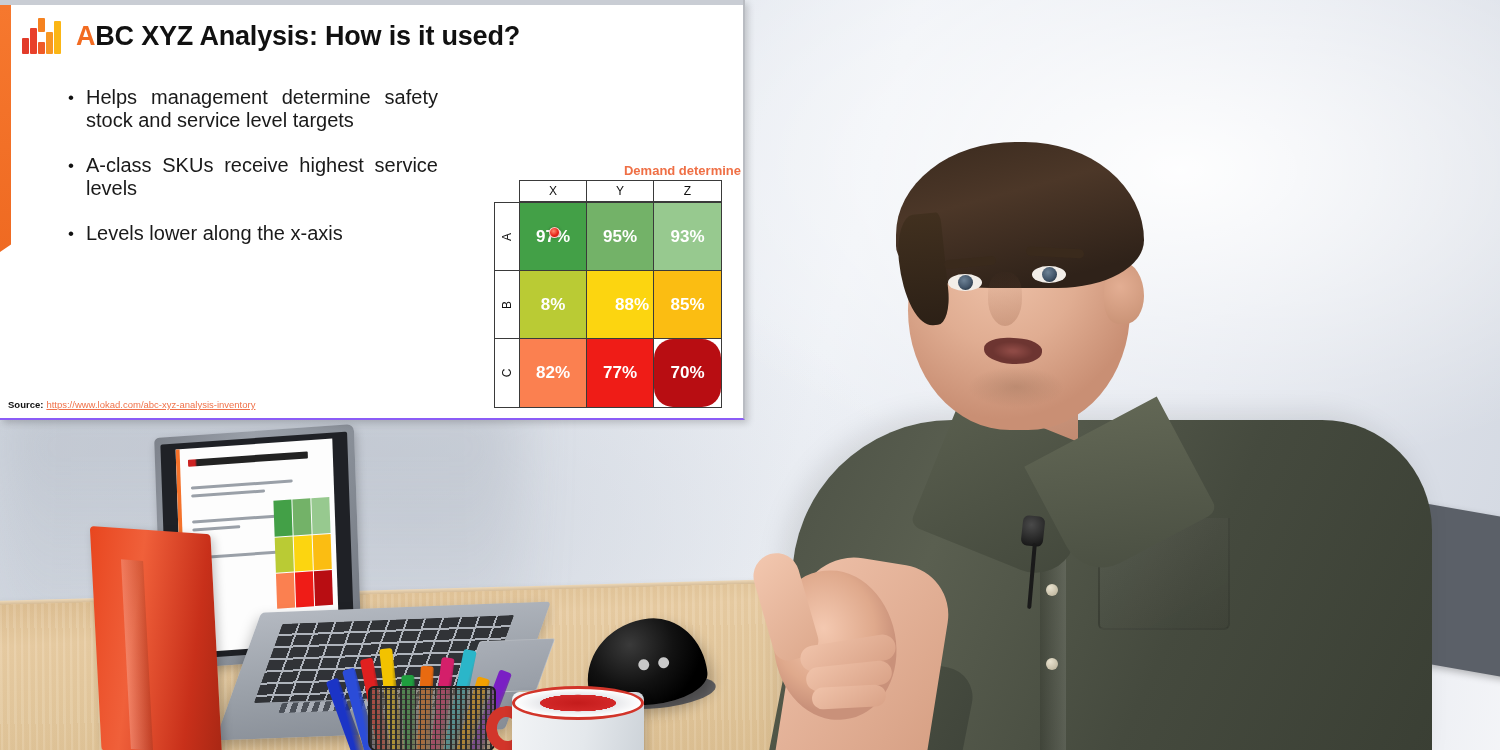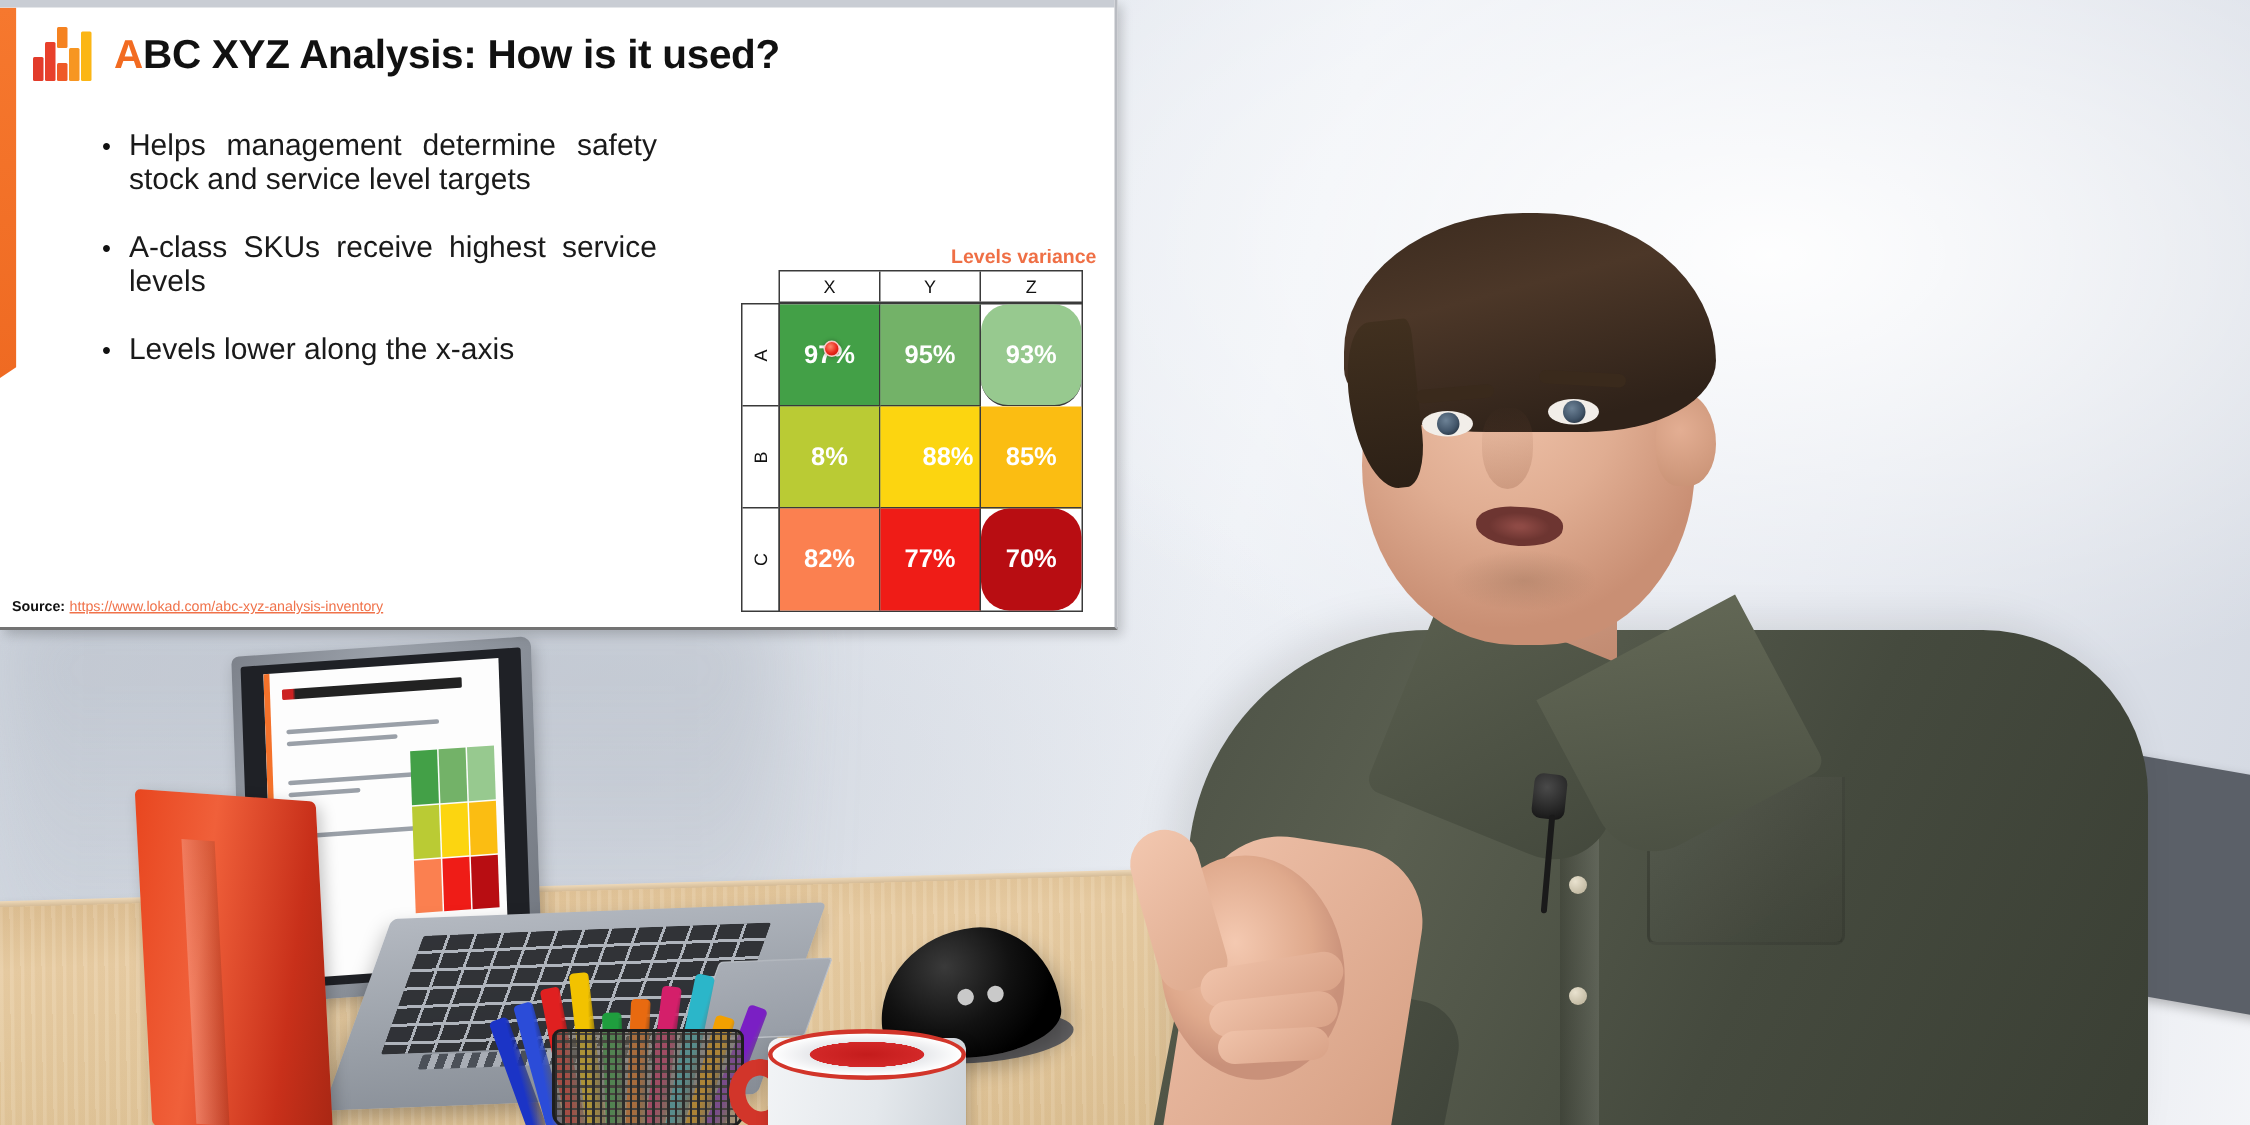--- a/index.html
+++ b/index.html
@@ -294,21 +294,21 @@
     position: absolute; background: linear-gradient(150deg,#f0c3aa,#d9a287);
     border-radius: 16px;
   }
 
   
   #slide {
     position: absolute; left: 0; top: 0;
     width: 745px; height: 420px;
     background: #ffffff;
     border-right: 2px solid #b9bcc2;
-    border-bottom: 2px solid #737373;
+    border-bottom: 2px solid #8b5cf6;
     box-shadow: 3px 3px 7px rgba(0,0,0,0.18);
     overflow: hidden;
   }
   .slide-topstrip {
     position: absolute; left: 0; top: 0; width: 745px; height: 5px;
     background: #c9cdd4;
   }
   .slide-accent {
     position: absolute; left: 0; top: 5px; width: 11px; height: 247px;
     background: linear-gradient(180deg,#f6782e,#ef6a22);
@@ -532,42 +532,42 @@
         <span class="bullet-dot">•</span>
         <span class="bullet-text">A-class SKUs receive highest service levels</span>
       </div>
       <div class="bullet">
         <span class="bullet-dot">•</span>
         <span class="bullet-text nojust">Levels lower along the x-axis</span>
       </div>
     </div>
 
   <div class="matrix">
-    <div class="mx-title">Levels variance</div>
+    <div class="mx-title">Demand determine</div>
     <div class="mx-revenue">Revenue</div>
     <div class="mx-colhead" id="mx-colhead">
         <div>X</div>
         <div>Y</div>
         <div>Z</div>
       </div>
     <div class="mx-rowhead" id="mx-rowhead">
         <div>
           <span>A</span>
         </div>
         <div>
           <span>B</span>
         </div>
         <div>
           <span>C</span>
         </div>
       </div>
     <div class="mx-grid" id="mx-grid">
         <div class="mx-cell" style="background: rgb(67, 160, 71);">97%</div>
         <div class="mx-cell" style="background: rgb(115, 178, 104); text-align: right;">95%</div>
-        <div class="mx-cell" style="background: rgb(151, 201, 143); border-radius: 18px;">93%</div>
+        <div class="mx-cell" style="background: rgb(151, 201, 143);">93%</div>
         <div class="mx-cell" style="background: rgb(186, 203, 52);">8%</div>
         <div class="mx-cell" style="background: rgb(252, 213, 16); padding-left: 24px;">88%</div>
         <div class="mx-cell" style="background: rgb(251, 189, 18);">85%</div>
         <div class="mx-cell" style="background: rgb(251, 128, 80);">82%</div>
         <div class="mx-cell" style="background: rgb(239, 28, 23); text-align: right;">77%</div>
         <div class="mx-cell" style="background: rgb(184, 13, 18); border-radius: 19px;">70%</div>
       </div>
   </div>
 
   <div class="cursor-dot"></div>

